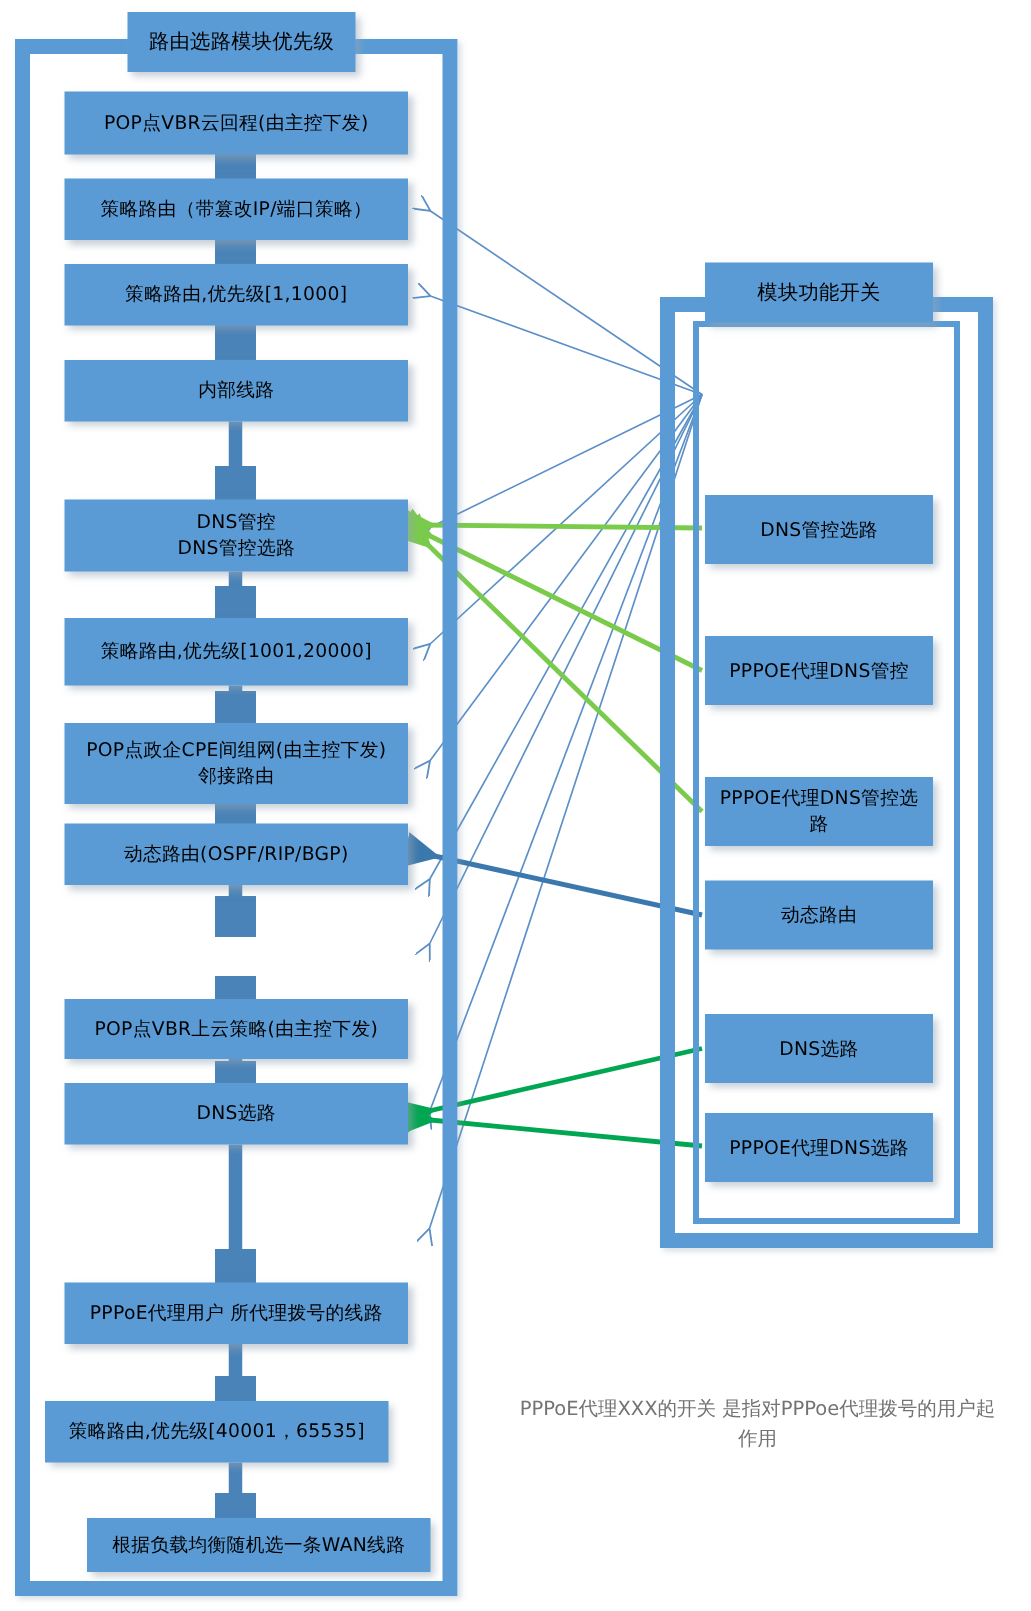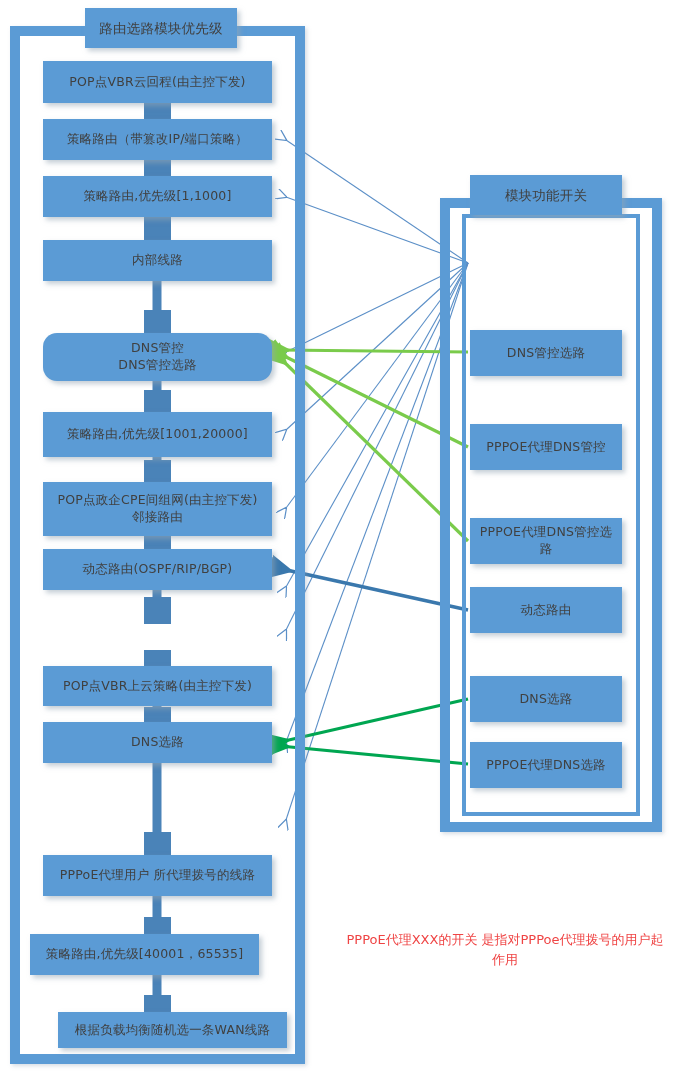--- a/index.html
+++ b/index.html
@@ -29,21 +29,21 @@
     position: absolute;
     box-sizing: border-box;
     border: 6px solid #5B9BD5;
     background: transparent;
   }
   
   .box {
     position: absolute;
     box-sizing: border-box;
     background: #5B9BD5;
-    color: #404040;
+    color: #000000;
     display: flex;
     align-items: center;
     justify-content: center;
     text-align: center;
     font-size: 12.5px;
     line-height: 1.35;
     letter-spacing: 0.2px;
     box-shadow: 3px 3px 5px rgba(150,165,180,0.55);
     padding: 2px 4px;
     white-space: pre-line;
@@ -56,21 +56,21 @@
     position: absolute;
     left: 0;
     top: 0;
     width: 687px;
     height: 1074px;
     pointer-events: none;
   }
   
   .note {
     position: absolute;
-    color: #ef4444;
+    color: #737373;
     font-size: 13px;
     line-height: 1.5;
     text-align: center;
     white-space: pre-line;
   }
 </style>
 </head>
 <body>
 
 <div id="canvas">
@@ -157,21 +157,21 @@
   <div class="box title" style="left:85px; top:8px; width:152px; height:40px;">路由选路模块优先级</div>
 
   <div class="box" style="left:43px; top:61px; width:229px; height:42px;">POP点VBR云回程(由主控下发)</div>
 
   <div class="box" style="left:43px; top:119px; width:229px; height:41px;">策略路由（带篡改IP/端口策略）</div>
 
   <div class="box" style="left:43px; top:176px; width:229px; height:41px;">策略路由,优先级[1,1000]</div>
 
   <div class="box" style="left:43px; top:240px; width:229px; height:41px;">内部线路</div>
 
-  <div class="box" style="left:43px; top:333px; width:229px; height:48px;border-radius:14px;">DNS管控
+  <div class="box" style="left:43px; top:333px; width:229px; height:48px;">DNS管控
 DNS管控选路</div>
 
   <div class="box" style="left:43px; top:412px; width:229px; height:45px;">策略路由,优先级[1001,20000]</div>
 
   <div class="box" style="left:43px; top:549px; width:229px; height:41px;">动态路由(OSPF/RIP/BGP)</div>
 
   <div class="box" style="left:43px; top:482px; width:229px; height:54px;">POP点政企CPE间组网(由主控下发)
 邻接路由</div>
 
 

